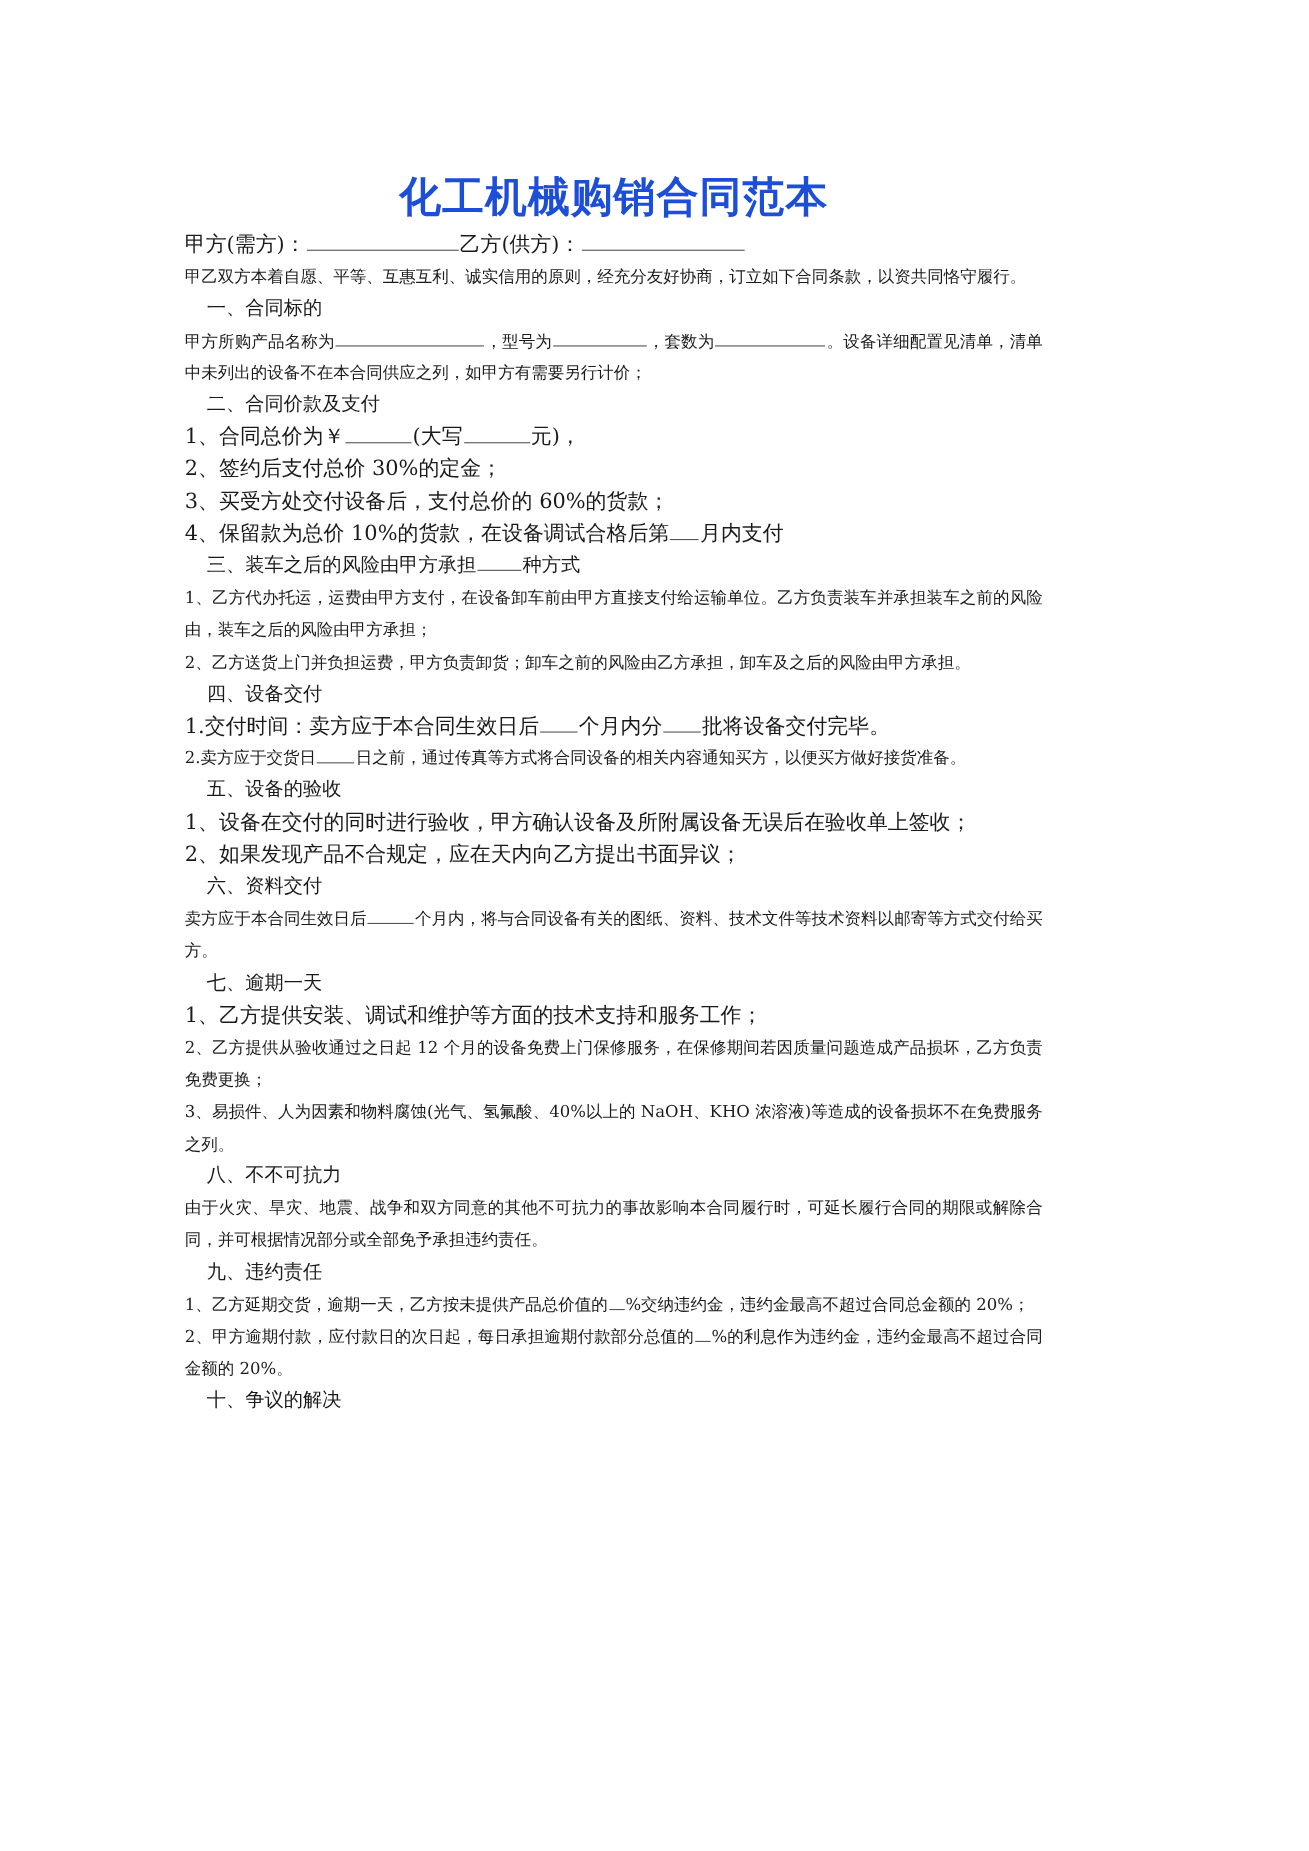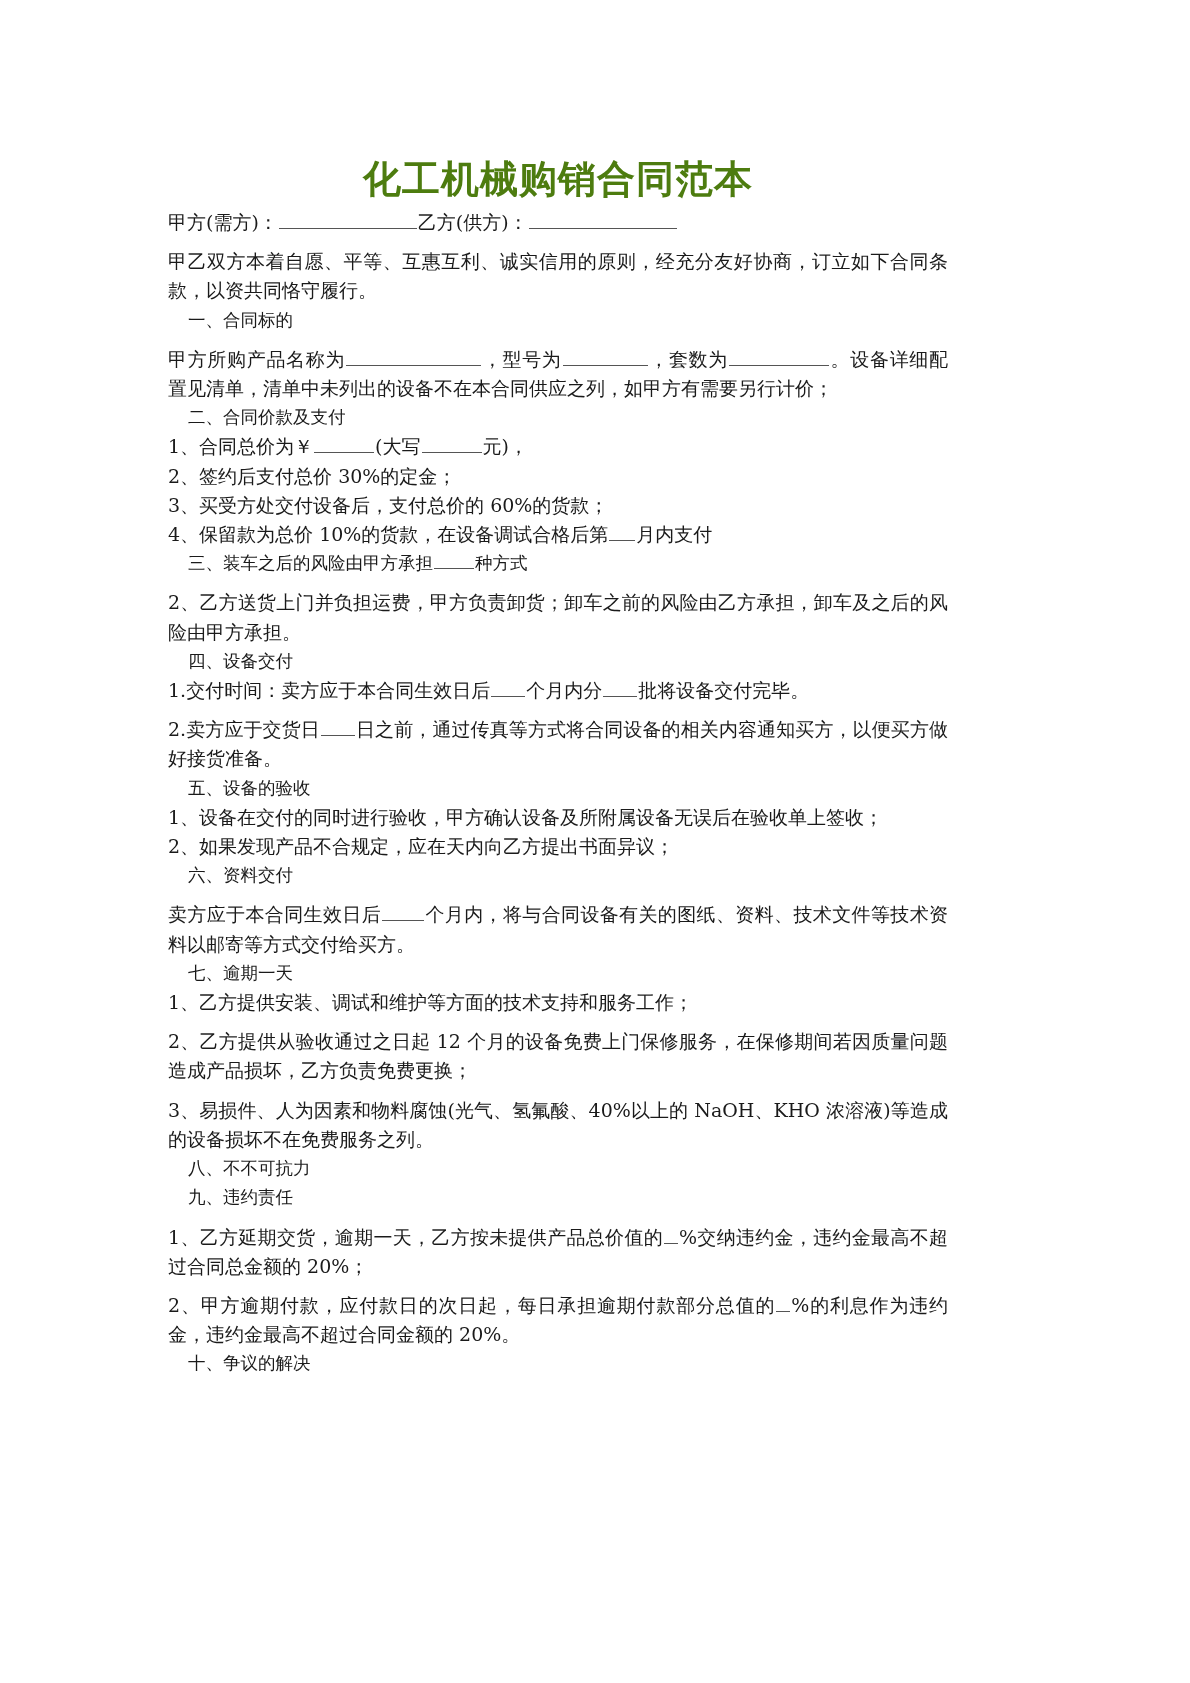--- a/index.html
+++ b/index.html
@@ -23,34 +23,33 @@
     }
     .title {
       text-align: center;
       font-family: "DejaVu Sans", "Liberation Sans", sans-serif;
       font-weight: bold;
       font-size: 38px;
       line-height: 58px;
       height: 58px;
       margin: 0 0 0 0;
       letter-spacing: 1px;
-      color: #4d7c0f;
+      color: #1d4ed8;
     }
     .line {
       font-size: 19px;
       line-height: 29.2px;
       white-space: nowrap;
       overflow: visible;
     }
     .para {
-      font-size: 19px;
+      font-size: 15px;
       line-height: 29.2px;
       text-align: justify;
       text-align-last: left;
-      margin-top: 10px;
     }
     .blank {
       display: inline-block;
       border-bottom: 1px solid #555;
       height: 18px;
       vertical-align: baseline;
       margin: 0 1px;
     }
     .heading {
       font-size: 17.5px;
@@ -82,20 +81,21 @@
   </div>
   <div class="line">2、签约后支付总价 30%的定金；</div>
   <div class="line">3、买受方处交付设备后，支付总价的 60%的货款；</div>
   <div class="line">
     <span>4、保留款为总价 10%的货款，在设备调试合格后第</span><span class="blank" style="width:26px"></span><span>月内支付</span>
   </div>
 
   <div class="heading">
     <span>三、装车之后的风险由甲方承担</span><span class="blank" style="width:40px"></span><span>种方式</span>
   </div>
+  <div class="para">1、乙方代办托运，运费由甲方支付，在设备卸车前由甲方直接支付给运输单位。乙方负责装车并承担装车之前的风险由，装车之后的风险由甲方承担；</div>
   <div class="para">2、乙方送货上门并负担运费，甲方负责卸货；卸车之前的风险由乙方承担，卸车及之后的风险由甲方承担。</div>
 
   <div class="heading">四、设备交付</div>
   <div class="line">
     <span>1.交付时间：卖方应于本合同生效日后</span><span class="blank" style="width:34px"></span><span>个月内分</span><span class="blank" style="width:34px"></span><span>批将设备交付完毕。</span>
   </div>
   <div class="para">
     <span>2.卖方应于交货日</span><span class="blank" style="width:34px"></span><span>日之前，通过传真等方式将合同设备的相关内容通知买方，以便买方做好接货准备。</span>
   </div>
 
@@ -107,20 +107,21 @@
   <div class="para">
     <span>卖方应于本合同生效日后</span><span class="blank" style="width:42px"></span><span>个月内，将与合同设备有关的图纸、资料、技术文件等技术资料以邮寄等方式交付给买方。</span>
   </div>
 
   <div class="heading">七、逾期一天</div>
   <div class="line">1、乙方提供安装、调试和维护等方面的技术支持和服务工作；</div>
   <div class="para">2、乙方提供从验收通过之日起 12 个月的设备免费上门保修服务，在保修期间若因质量问题造成产品损坏，乙方负责免费更换；</div>
   <div class="para">3、易损件、人为因素和物料腐蚀(光气、氢氟酸、40%以上的 NaOH、KHO 浓溶液)等造成的设备损坏不在免费服务之列。</div>
 
   <div class="heading">八、不不可抗力</div>
+  <div class="para">由于火灾、旱灾、地震、战争和双方同意的其他不可抗力的事故影响本合同履行时，可延长履行合同的期限或解除合同，并可根据情况部分或全部免予承担违约责任。</div>
 
   <div class="heading">九、违约责任</div>
   <div class="para">
     <span>1、乙方延期交货，逾期一天，乙方按未提供产品总价值的</span><span class="blank" style="width:14px"></span><span>%交纳违约金，违约金最高不超过合同总金额的 20%；</span>
   </div>
   <div class="para">
     <span>2、甲方逾期付款，应付款日的次日起，每日承担逾期付款部分总值的</span><span class="blank" style="width:14px"></span><span>%的利息作为违约金，违约金最高不超过合同金额的 20%。</span>
   </div>
 
   <div class="heading">十、争议的解决</div>

